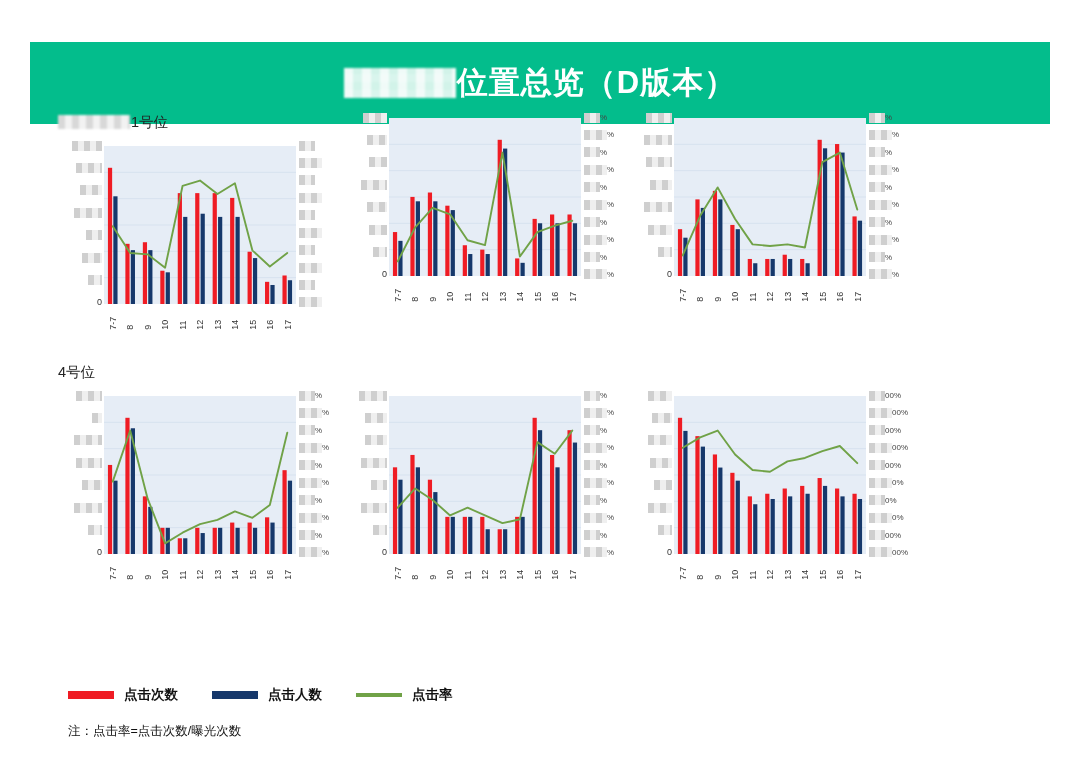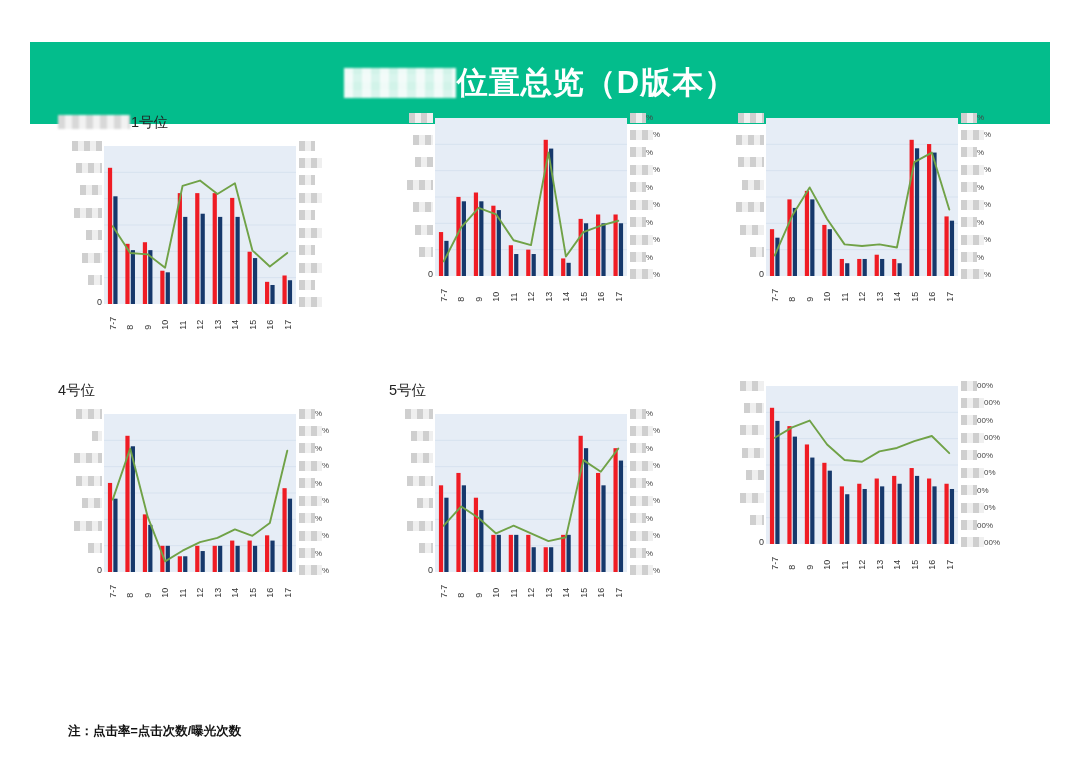--- a/index.html
+++ b/index.html
@@ -52,22 +52,22 @@
     filter: blur(1.2px);
     vertical-align: middle;
   }
 
   
   .grid {
     position: absolute;
     left: 58px; top: 112px;
     width: 960px;
   }
-  .row { display: flex; gap: 46px; }
-  .row.row2 { margin-top: 40px; }
+  .row { display: flex; }
+  .row.row2 { margin-top: 22px; align-items: flex-end; }
   .cell { width: 285px; margin-right: 0px; }
   .cell.c2 { margin-left: 0px; }
 
   .chart-title {
     font-size: 14.5px;
     color: #222;
     margin-bottom: 8px;
     height: 20px;
     white-space: nowrap;
     display: flex;
@@ -177,21 +177,21 @@
     font-size: 13.5px;
     font-weight: bold;
     color: #111;
     white-space: nowrap;
   }
 
   .footnote {
     position: absolute;
     left: 68px; top: 723px;
     font-size: 12.5px;
-    font-weight: bold;
+    font-weight: normal;
     color: #111;
     white-space: nowrap;
   }
 </style>
 </head>
 <body>
 
 <div id="page">
 
   <div class="banner">
@@ -664,23 +664,20 @@
               <div class="xlab">13</div>
               <div class="xlab">14</div>
               <div class="xlab">15</div>
               <div class="xlab">16</div>
               <div class="xlab">17</div>
             </div>
         </div>
       </div>
 
       <div class="cell c2">
-        <div class="chart-title">
-          <span>5号位</span>
-        </div>
         <div class="chart-box">
           <div class="axis-col left">
               <div class="tick">
                 <span class="mask" style="width: 28px;"></span>
               </div>
               <div class="tick">
                 <span class="mask" style="width: 22px;"></span>
               </div>
               <div class="tick">
                 <span class="mask" style="width: 22px;"></span>
@@ -901,16 +898,30 @@
               <div class="xlab">15</div>
               <div class="xlab">16</div>
               <div class="xlab">17</div>
             </div>
         </div>
       </div>
 
     </div>
   </div>
 
+  <div class="legend">
+    <div class="legend-item">
+      <span class="swatch" style="background: rgb(239, 28, 36);"></span>
+      <span class="legend-label">点击次数</span>
+    </div>
+    <div class="legend-item">
+      <span class="swatch" style="background: rgb(22, 56, 107);"></span>
+      <span class="legend-label">点击人数</span>
+    </div>
+    <div class="legend-item">
+      <span class="swatch line" style="background: rgb(112, 162, 71);"></span>
+      <span class="legend-label">点击率</span>
+    </div>
+  </div>
 
   <div class="footnote">注：点击率=点击次数/曝光次数</div>
 
 </div>
 
 </body></html>

